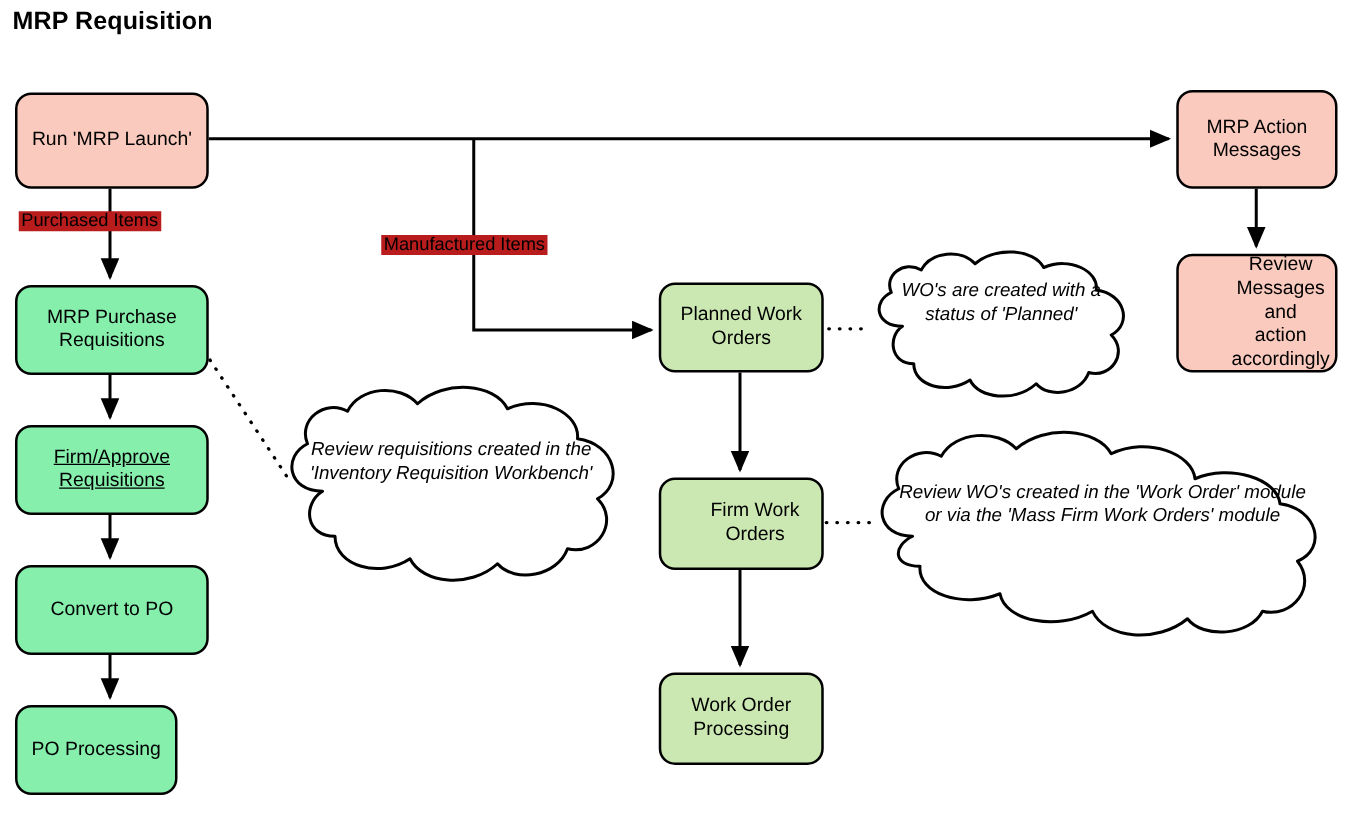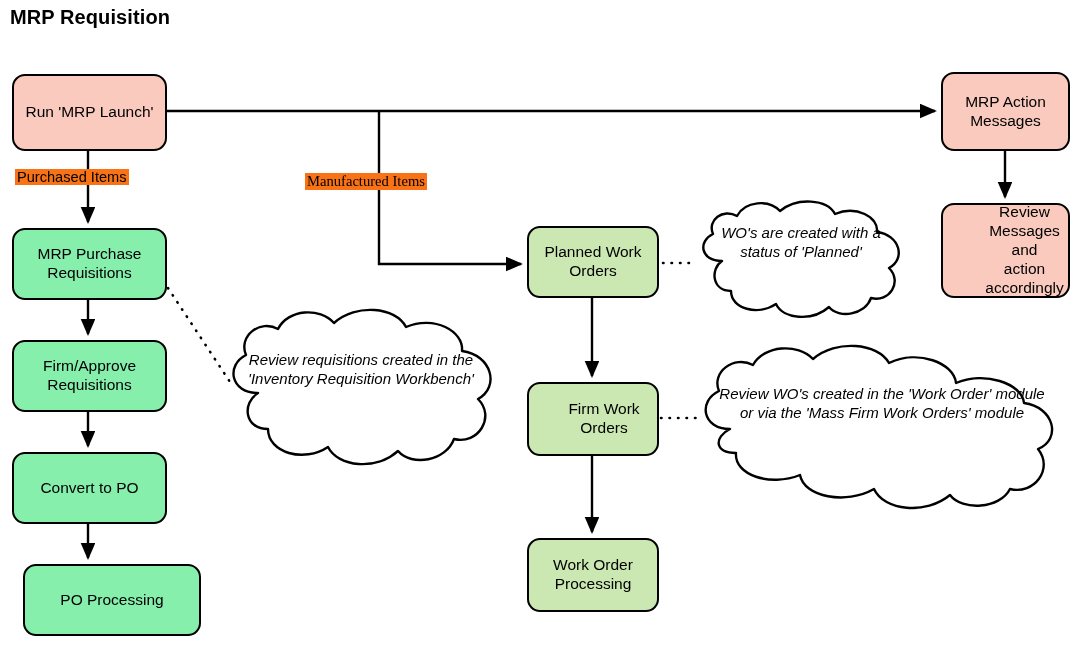--- a/index.html
+++ b/index.html
@@ -50,21 +50,21 @@
     white-space: pre-line;
   }
   .node.pink  { background: #f9cabd; }
   .node.blue  { background: #86efac; }
   .node.green { background: #cbe8b2; }
 
   .edge-label {
     position: absolute;
     font-size: 14.6px;
     white-space: nowrap;
-    background: #f97316;
+    background: #b91c1c;
     padding: 0 2px;
   }
   .cloud {
     position: absolute;
   }
   .cloud svg {
     position: absolute;
     left: 0;
     top: 0;
     overflow: visible;
@@ -134,51 +134,51 @@
 Messages and
 action
 accordingly</span>
   </div>
 
   <div class="node blue" style="left:12px; top:228px; width:155px; height:72px;">
     <span>MRP Purchase
 Requisitions</span>
   </div>
 
-  <div class="node blue" style="left:12px; top:340px; width:155px; height:72px;">
+  <div class="node blue" style="left:12px; top:340px; width:155px; height:72px;text-decoration:underline;">
     <span>Firm/Approve
 Requisitions</span>
   </div>
 
   <div class="node blue" style="left:12px; top:452px; width:155px; height:72px;">
     <span>Convert to PO</span>
   </div>
 
-  <div class="node blue" style="left:12px; top:564px; width:178px; height:72px;margin-left:11px;">
+  <div class="node blue" style="left:12px; top:564px; width:130px; height:72px;">
     <span>PO Processing</span>
   </div>
 
   <div class="node green" style="left:527px; top:226px; width:132px; height:72px;">
     <span>Planned Work
 Orders</span>
   </div>
 
   <div class="node green" style="left:527px; top:382px; width:132px; height:74px;padding-left:28px;">
     <span>Firm Work
 Orders</span>
   </div>
 
   <div class="node green" style="left:527px; top:538px; width:132px; height:74px;">
     <span>Work Order
 Processing</span>
   </div>
 
   <div class="edge-label" style="left:15px; top:169px;">Purchased Items</div>
 
-  <div class="edge-label" style="left:305px; top:173px;font-family:Liberation Serif, serif;">Manufactured Items</div>
+  <div class="edge-label" style="left:305px; top:188px;">Manufactured Items</div>
 
   <div class="cloud" style="left:216px; top:305px; width:290px; height:165px;">
     <svg width="290" height="165" viewBox="0 0 290 165">
       <path d="M42,88
                C14,88 10,60 30,50
                C22,31 44,14 62,24
                C72,4 104,2 118,18
                C140,-2 180,2 190,22
                C218,10 248,26 246,46
                C276,50 284,82 262,94

